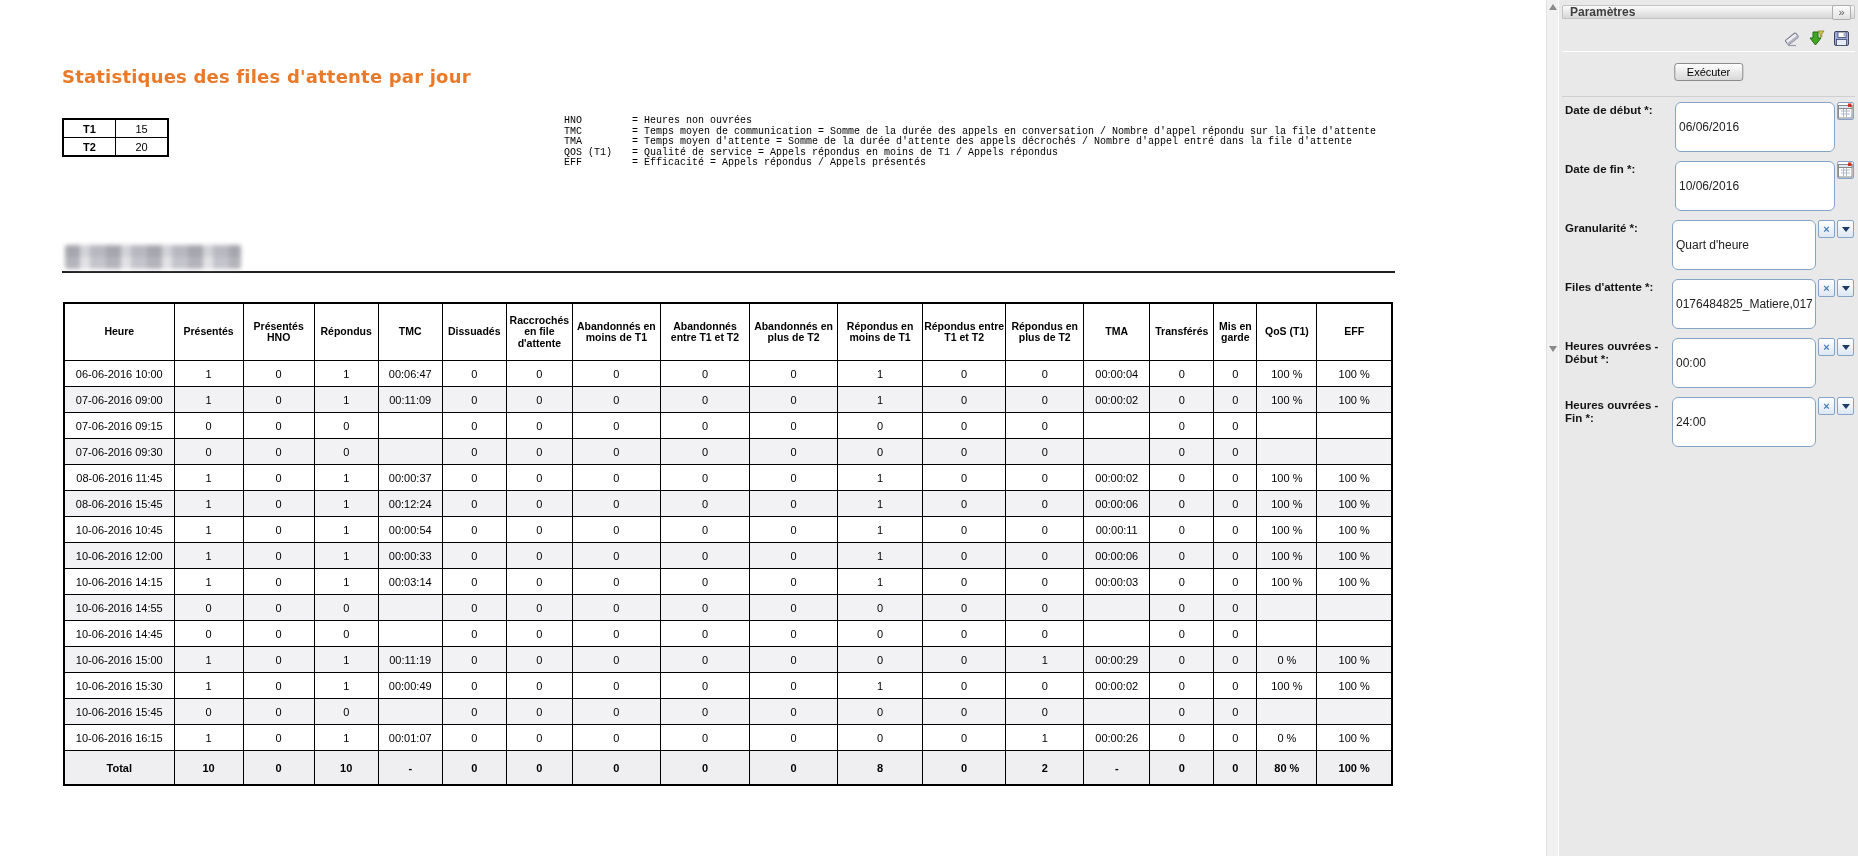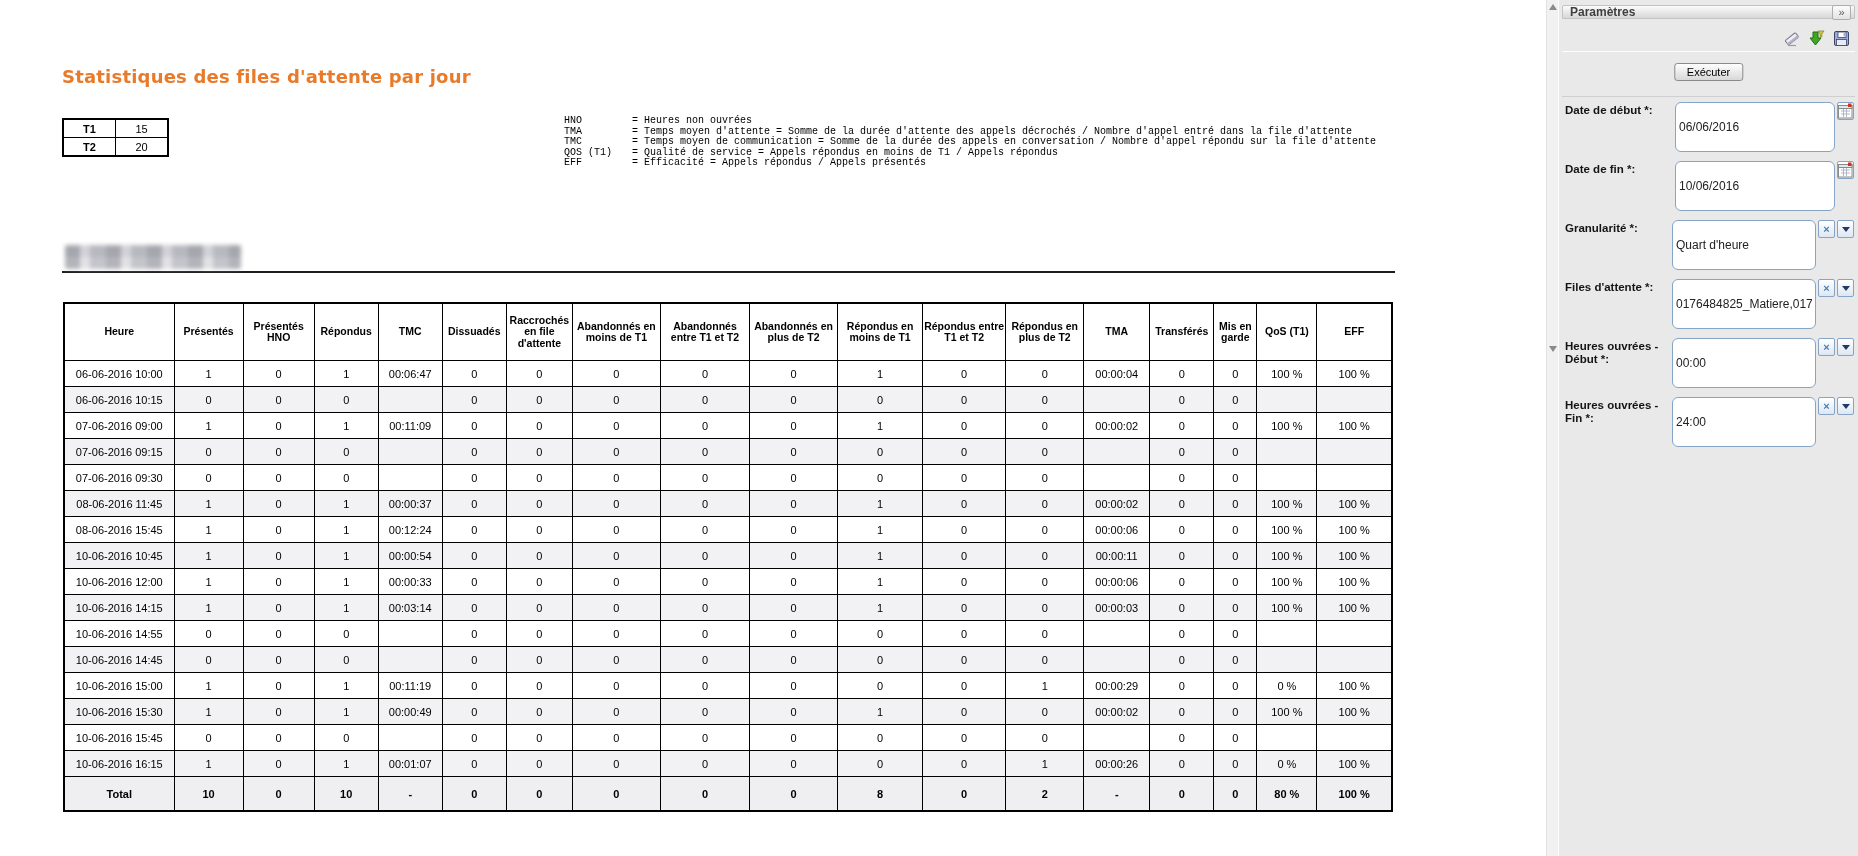--- a/index.html
+++ b/index.html
@@ -96,22 +96,22 @@
         </tr>
         <tr>
           <td class="lbl">T2</td>
           <td class="val">20</td>
         </tr>
       </tbody>
   </table>
 
   <div class="legend">
       <div class="legend-line"><span class="abbr">HNO</span><span>= Heures non ouvrées</span></div>
+      <div class="legend-line"><span class="abbr">TMC</span><span>= Temps moyen de communication = Somme de la durée des appels en conversation / Nombre d'appel répondu sur la file d'attente</span></div>
       <div class="legend-line"><span class="abbr">TMA</span><span>= Temps moyen d'attente = Somme de la durée d'attente des appels décrochés / Nombre d'appel entré dans la file d'attente</span></div>
-      <div class="legend-line"><span class="abbr">TMC</span><span>= Temps moyen de communication = Somme de la durée des appels en conversation / Nombre d'appel répondu sur la file d'attente</span></div>
       <div class="legend-line"><span class="abbr">QOS (T1)</span><span>= Qualité de service = Appels répondus en moins de T1 / Appels répondus</span></div>
       <div class="legend-line"><span class="abbr">EFF</span><span>= Efficacité = Appels répondus / Appels présentés</span></div>
     </div>
 
   <div class="section-header">
     <div class="redacted"></div>
   </div>
 
   <table class="stats">
     <colgroup>
@@ -169,40 +169,20 @@
           <td>0</td>
           <td>0</td>
           <td>1</td>
           <td>0</td>
           <td>0</td>
           <td>00:00:04</td>
           <td>0</td>
           <td>0</td>
           <td>100 %</td>
           <td>100 %</td>
-        </tr>
-        <tr>
-          <td>06-06-2016 10:15</td>
-          <td>0</td>
-          <td>0</td>
-          <td>0</td>
-          <td></td>
-          <td>0</td>
-          <td>0</td>
-          <td>0</td>
-          <td>0</td>
-          <td>0</td>
-          <td>0</td>
-          <td>0</td>
-          <td>0</td>
-          <td></td>
-          <td>0</td>
-          <td>0</td>
-          <td></td>
-          <td></td>
         </tr>
         <tr>
           <td>07-06-2016 09:00</td>
           <td>1</td>
           <td>0</td>
           <td>1</td>
           <td>00:11:09</td>
           <td>0</td>
           <td>0</td>
           <td>0</td>

